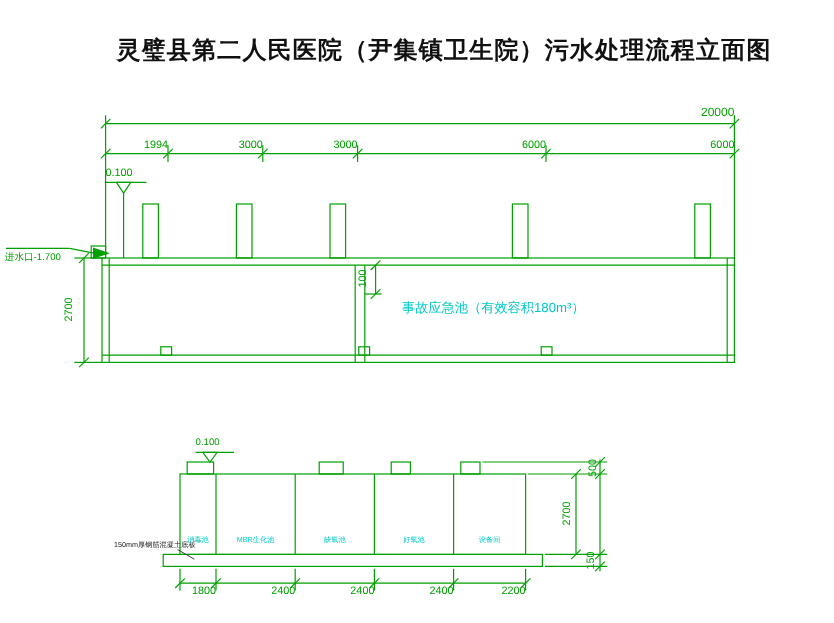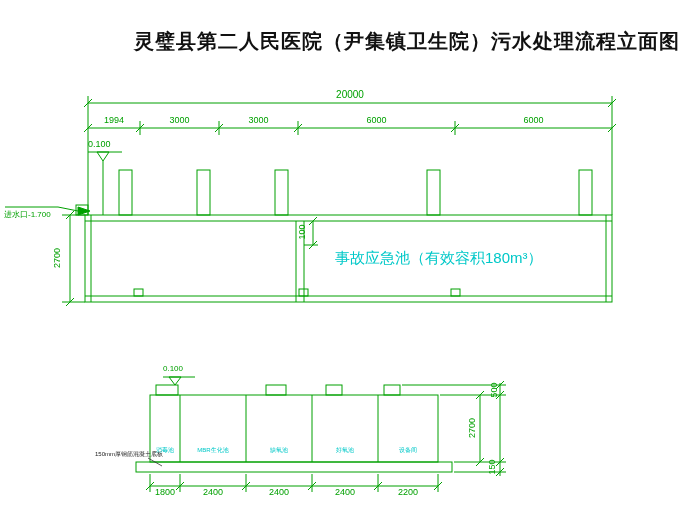--- a/index.html
+++ b/index.html
@@ -6,31 +6,31 @@
     --g:#00A000;      
     --c:#00C8C8;      
   }
   html,body{margin:0;padding:0;background:#fff;}
   .canvas{
     position:relative;width:695px;height:519px;background:#ffffff;overflow:hidden;
     font-family:"Liberation Sans","DejaVu Sans",sans-serif;
   }
   .abs{position:absolute;}
   .title{
-    left:60px;top:28px;width:620px;text-align:right;
+    left:60px;top:28px;width:620px;text-align:center;
     font-family:"Liberation Serif","DejaVu Serif",serif;
     font-size:20px;font-weight:bold;color:#111;letter-spacing:1px;white-space:nowrap;
   }
   .dim{color:var(--g);font-size:9px;line-height:10px;white-space:nowrap;}
   .dim.big{font-size:10px;}
-  .ctr{text-align:center;}
+  .ctr{text-align:right;}
   .rot{transform:rotate(-90deg);transform-origin:center center;height:12px;line-height:12px;width:40px;text-align:center;}
   .cy{color:var(--c);white-space:nowrap;}
   .tank1{left:103px;top:242px;font-size:12.5px;}
-  .tank2{left:335px;top:249px;font-size:15px;}
+  .tank2{left:335px;top:249px;font-size:11px;}
   .comp{font-size:6px;text-align:center;overflow:visible;}
   .note{color:#222;font-size:6px;white-space:nowrap;}
   svg{position:absolute;left:0;top:0;}
 </style>
 </head>
 <body>
 
 <div class="canvas">
 
   <svg width="695" height="519">

